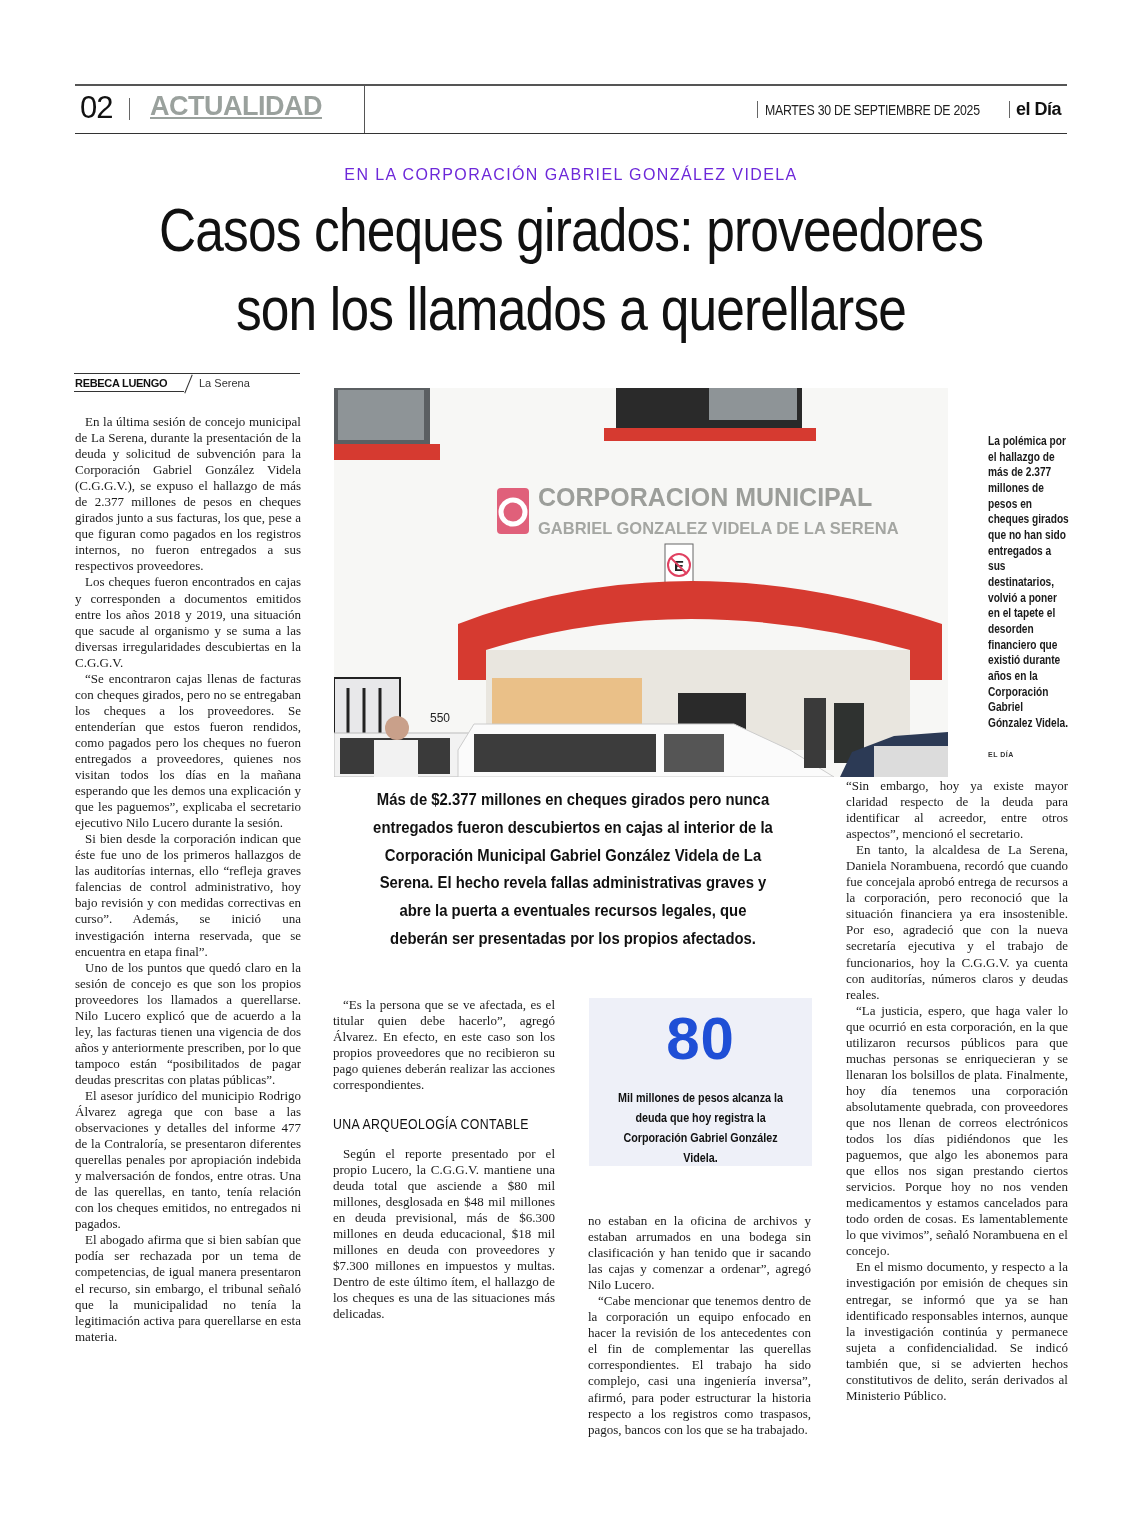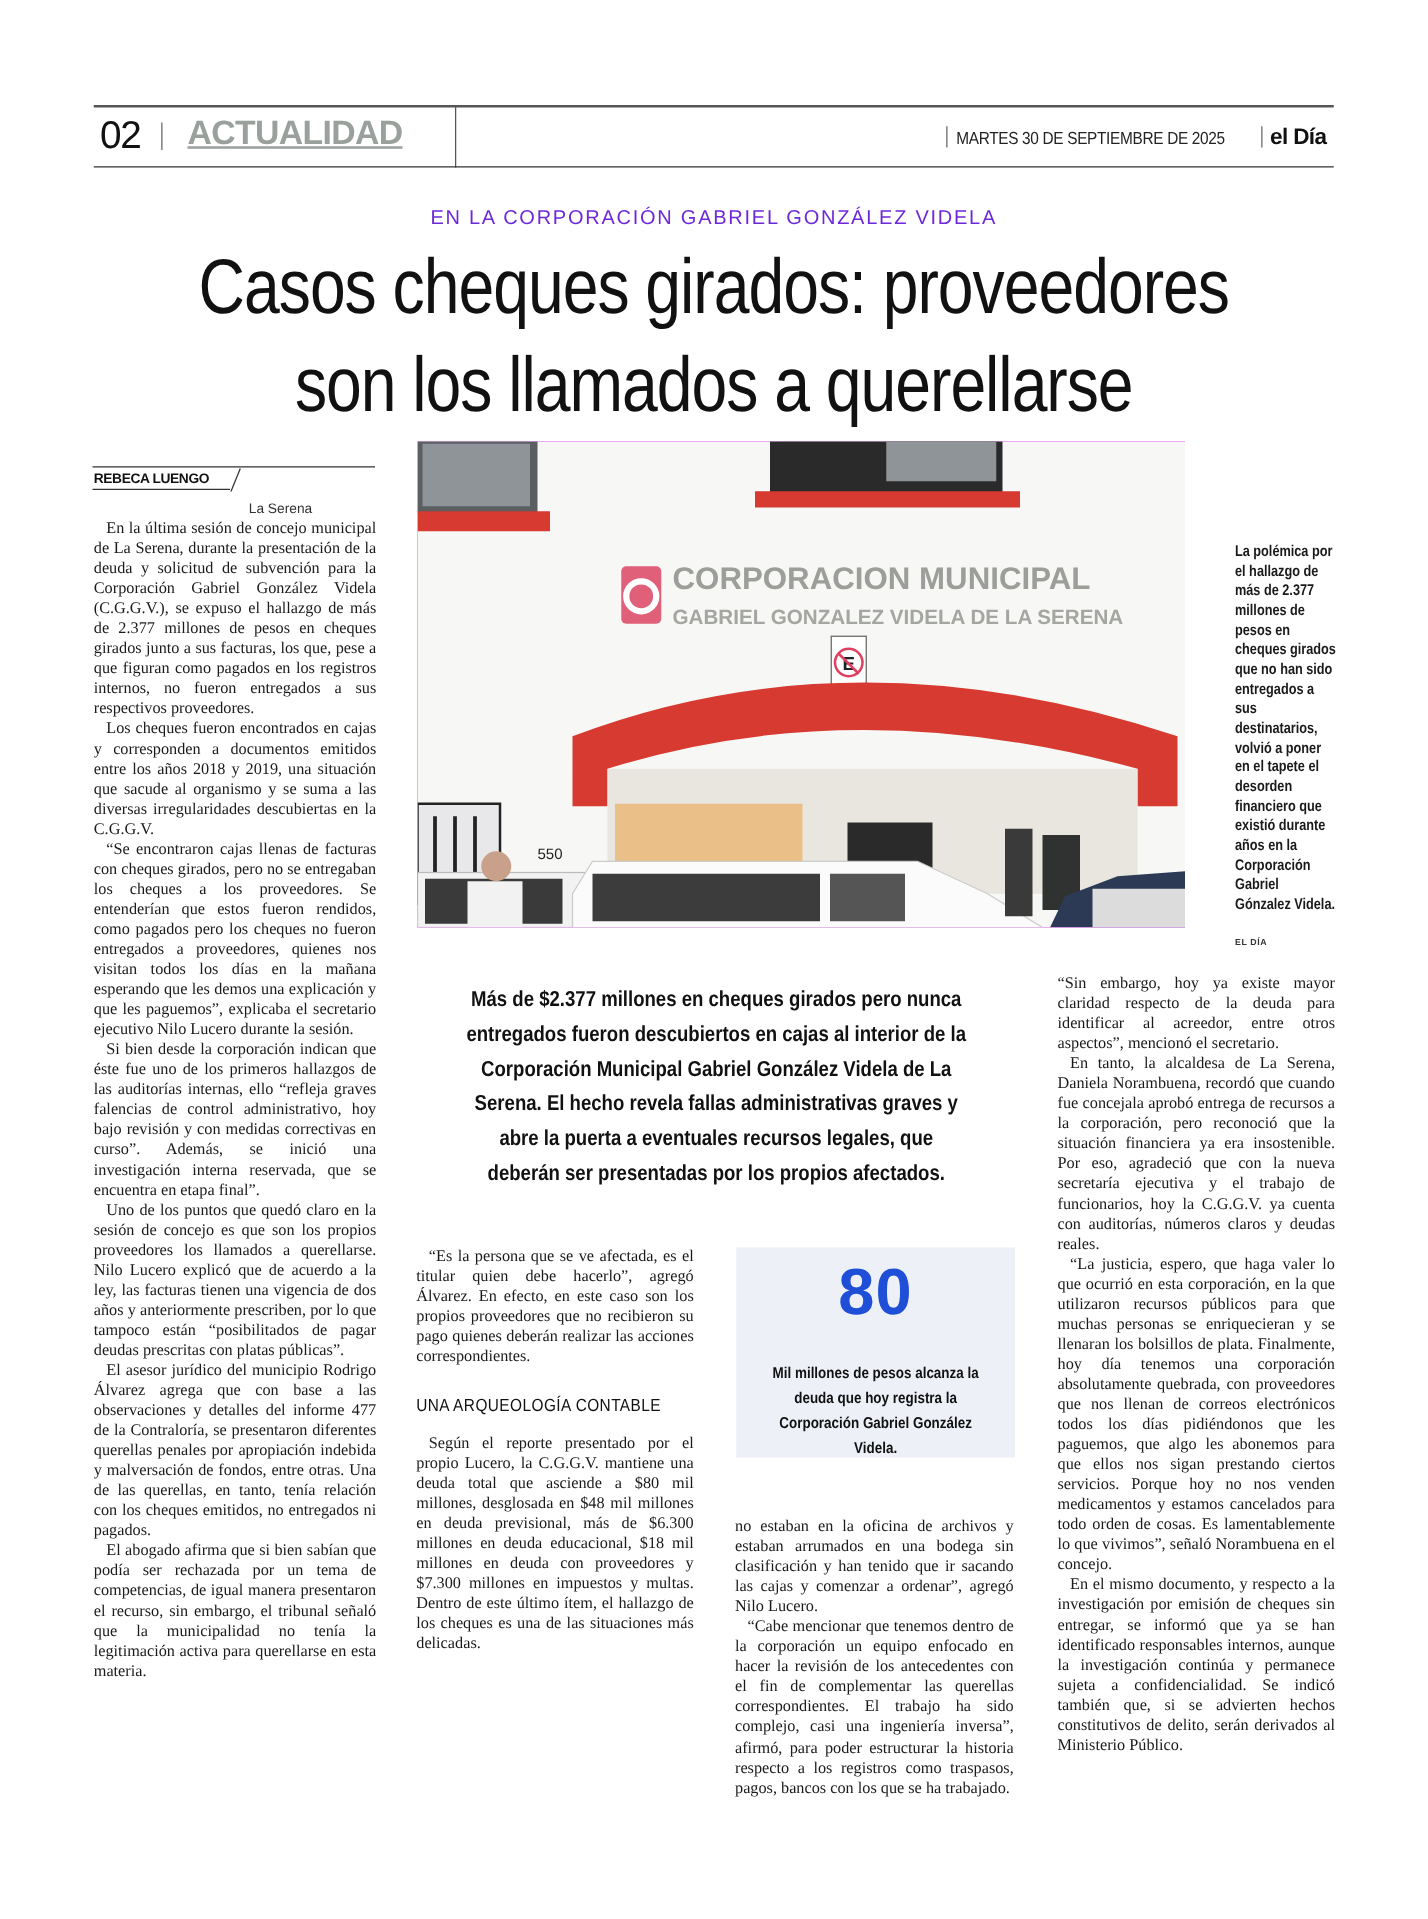--- a/index.html
+++ b/index.html
@@ -20,47 +20,47 @@
 
   
   .kicker { position: absolute; left: 0; width: 1142px; top: 166px; text-align: center; font-family: "Liberation Sans", sans-serif; font-size: 16px; letter-spacing: 1.4px; color: #6d28d9; }
   .headline { position: absolute; left: 0; width: 1142px; top: 190px; text-align: center; font-family: "Liberation Sans", sans-serif; font-weight: 400; font-size: 62px; line-height: 79px; color: #111; transform: scaleX(0.83); transform-origin: center; letter-spacing: -1px; }
 
   
   .byline-line { position: absolute; left: 74px; top: 373px; width: 226px; height: 1px; background: #333; }
   .byline-under { position: absolute; left: 74px; top: 391px; width: 110px; height: 1px; background: #333; }
   .byline-author { position: absolute; left: 75px; top: 377px; font-weight: 700; font-size: 11px; letter-spacing: -0.3px; color: #111; }
   .byline-slash { position: absolute; left: 188px; top: 374px; width: 1px; height: 20px; background: #333; transform: rotate(22deg); }
-  .byline-place { position: absolute; left: 199px; top: 377px; font-size: 11px; color: #333; margin-top: 24px; }
+  .byline-place { position: absolute; left: 199px; top: 377px; font-size: 11px; color: #333; }
 
   
   .col { position: absolute; font-family: Liberation Serif, serif; font-size: 13px; line-height: 16.05px; color: #1a1a1a; text-align: justify; hyphens: manual; }
   .col p { text-indent: 10px; }
   .col1 { left: 75px; top: 414px; width: 226px; }
   .col2a { left: 333px; top: 997px; width: 222px; }
   .col3a { left: 588px; top: 1213px; width: 223px; }
   .col4 { left: 846px; top: 778px; width: 222px; }
 
   .subhead { position: absolute; left: 333px; top: 1116px; font-family: "Liberation Sans", sans-serif; font-size: 14px; letter-spacing: 0.4px; color: #111; transform: scaleX(0.88); transform-origin: left; white-space: nowrap; }
   .col2b { left: 333px; top: 1146px; width: 222px; }
 
   
-  .photo { position: absolute; left: 334px; top: 353px; width: 614px; height: 389px; overflow: hidden; background: #d946ef; }
+  .photo { position: absolute; left: 334px; top: 388px; width: 614px; height: 389px; overflow: hidden; background: #8b5cf6; }
   .photo svg { width: 100%; height: 100%; display: block; }
 
   
   .caption { position: absolute; left: 988px; top: 434px; width: 80px; font-family: "Liberation Sans", sans-serif; font-weight: 700; font-size: 12.4px; line-height: 15.65px; color: #1a1a1a; transform: scaleX(0.82); transform-origin: left; width: 100px; }
   .credit { position: absolute; left: 988px; top: 751px; font-weight: 700; font-size: 7px; color: #333; letter-spacing: 0.5px; }
 
   
   .deck { position: absolute; left: 336px; top: 786px; width: 474px; text-align: center; font-family: "Liberation Sans", sans-serif; font-weight: 700; font-size: 17.3px; line-height: 27.8px; color: #111; transform: scaleX(0.86); transform-origin: center; }
 
   
   .statbox { position: absolute; left: 589px; top: 998px; width: 223px; height: 168px; background: #eef0f8; }
-  .stat-num { position: absolute; left: 0; width: 223px; top: 6px; text-align: center; font-family: "Liberation Sans", sans-serif; font-weight: 700; font-size: 52px; color: #1f4fd6; letter-spacing: 1px; }
+  .stat-num { position: absolute; left: 0; width: 223px; top: 6px; text-align: center; font-family: "Liberation Sans", sans-serif; font-weight: 700; font-size: 60px; color: #1f4fd6; letter-spacing: 1px; }
   .stat-text { position: absolute; left: 6px; width: 211px; top: 90px; text-align: center; font-family: "Liberation Sans", sans-serif; font-weight: 700; font-size: 12.5px; line-height: 20px; color: #111; transform: scaleX(0.86); transform-origin: center; }
 </style>
 </head>
 <body>
 
 <div class="topline"></div>
 <div class="vsep-header"></div>
 <div class="botline"></div>
 <div class="page-num">02</div>
 <div class="pipe1"></div>

